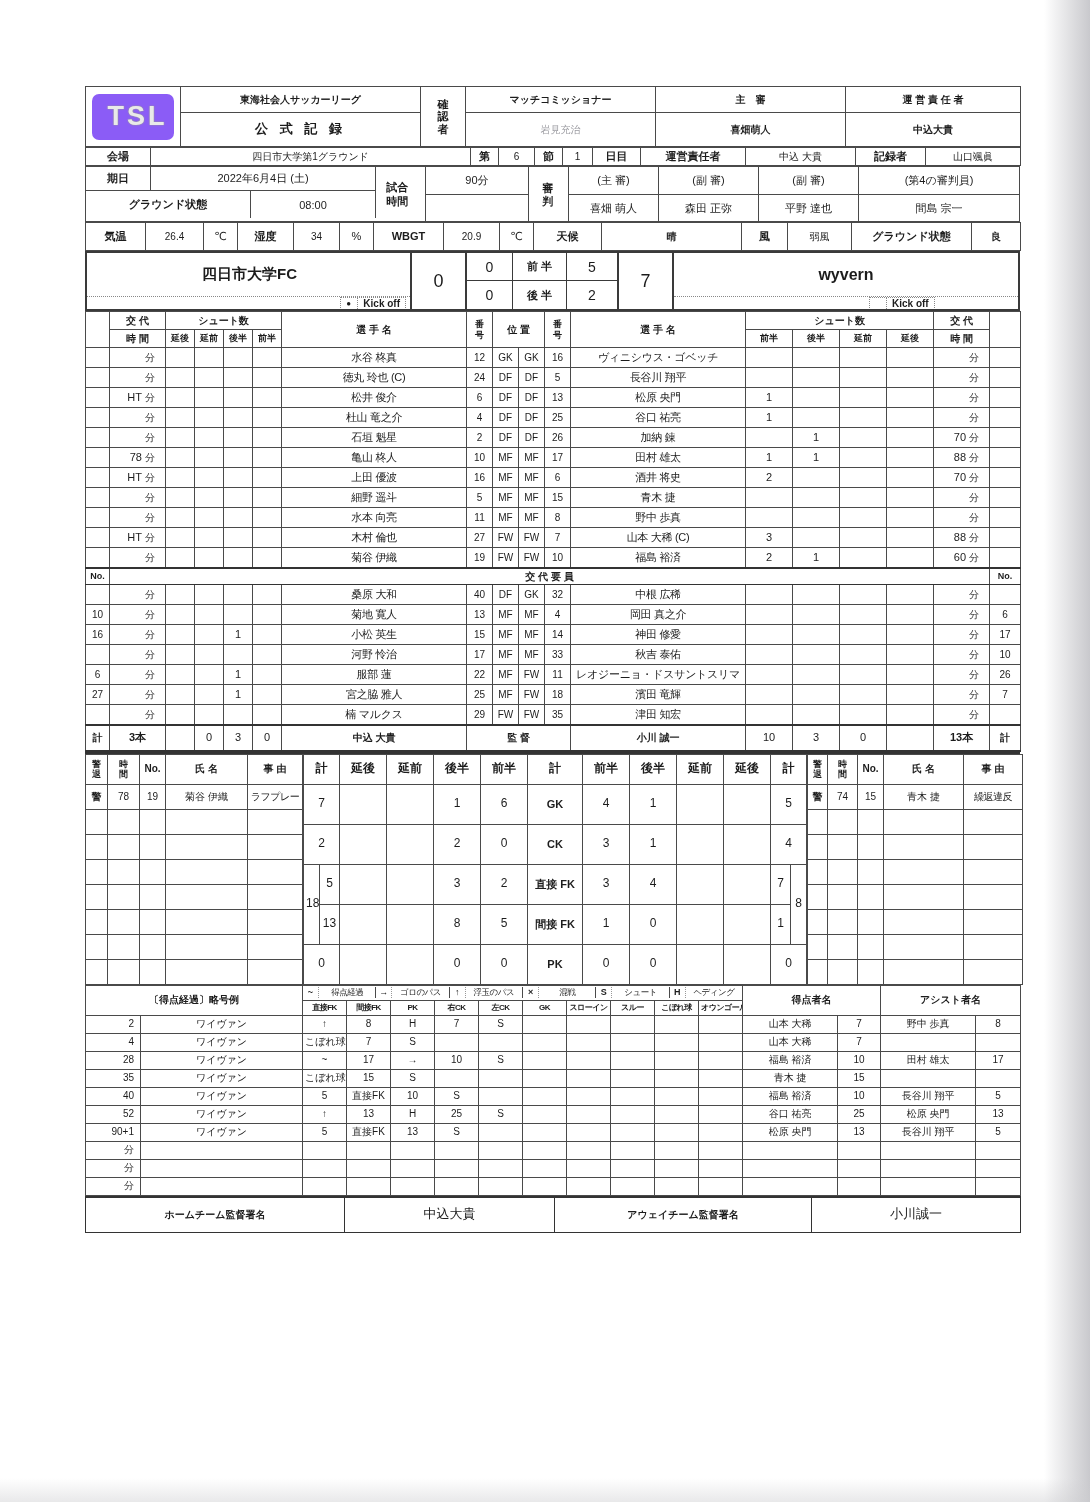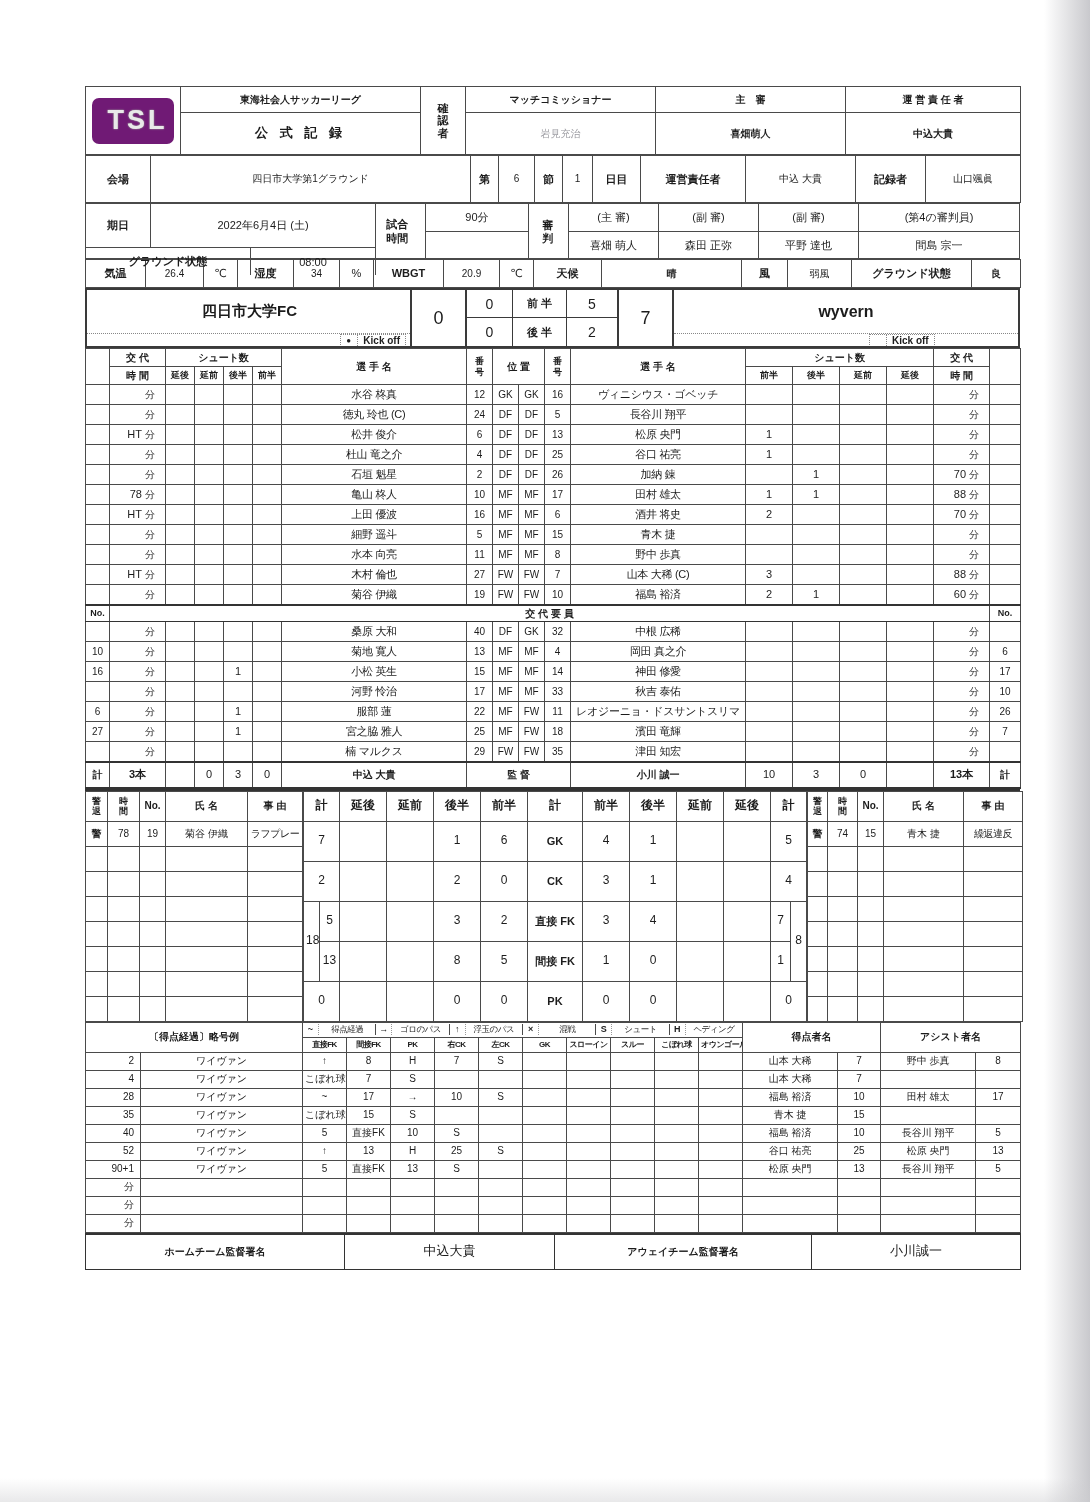--- a/index.html
+++ b/index.html
@@ -16,25 +16,25 @@
   td{border:1px solid #4a4a4a;font-size:11px;text-align:center;vertical-align:middle;
      padding:0 2px;overflow:hidden;white-space:nowrap;line-height:1.15;}
   .b{font-weight:bold;}
   .f9{font-size:9px;} .f10{font-size:10px;} .f12{font-size:10px;} .f13{font-size:13px;}
   .tiny{font-size:8px;letter-spacing:-0.5px;}
   .gray{color:#9b9ba1;}
   .dv{border-left:1px dotted #999;}
   .w1{width:13px;margin:0 auto;white-space:normal;word-break:break-all;line-height:1.15;}
   .w2{width:28px;margin:0 auto;white-space:normal;word-break:break-all;line-height:1.25;font-weight:bold;}
   
-  .logo{width:82px;height:46px;margin:2px auto;background:#701a75;border-radius:7px;
+  .logo{width:82px;height:46px;margin:2px auto;background:#8b5cf6;border-radius:7px;
         display:flex;align-items:center;justify-content:center;color:#e9e9e9;
         font-weight:bold;font-size:27px;letter-spacing:3px;
         text-shadow:0 0 1px #9a9a9a, 0 0 2px #9a9a9a;padding-left:9px;}
-  tr.h26{height:26px;} tr.h34{height:42px;} tr.h37{height:37px;} tr.h29{height:47px;}
+  tr.h26{height:26px;} tr.h34{height:34px;} tr.h37{height:37px;} tr.h29{height:18px;}
   tr.h28{height:28px;} tr.h18{height:18px;} tr.h20{height:20px;} tr.h17{height:17px;}
   tr.h26b{height:26px;} tr.h30{height:30px;} tr.h25{height:25px;} tr.h40{height:40px;}
   tr.h15{height:15px;} tr.h18g{height:18px;} tr.h36{height:36px;}
   
   .flexrow{display:flex;width:935px;}
   #t-date{height:56px;border:1px solid #4a4a4a;}
   #t-date .cell{border-right:1px solid #4a4a4a;border-bottom:1px solid #4a4a4a;
      display:flex;align-items:center;justify-content:center;font-size:11px;overflow:hidden;white-space:nowrap;}
   
   #score{position:relative;width:935px;height:60px;border:2px solid #3a3a3a;}
@@ -135,21 +135,21 @@
       <td class="b">運営責任者</td>
       <td class="f12">中込 大貴</td>
       <td class="b">記録者</td>
       <td class="f12">山口颯眞</td>
     </tr>
   </tbody>
       </table>
 
   <div id="t-date" class="flexrow">
     <div style="width:290px">
-      <div style="display:flex;height:44px">
+      <div style="display:flex;height:24px">
         <div class="cell b" style="width:65px">期日</div>
         <div class="cell f12" style="width:225px">2022年6月4日 (土)</div>
       </div>
       <div style="display:flex;height:27px">
         <div class="cell b" style="width:165px;border-bottom:none">グラウンド状態</div>
         <div class="cell f12" style="width:125px;border-bottom:none">08:00</div>
       </div>
     </div>
     <div class="cell" style="width:50px;height:55px;border-bottom:none">
           <div class="w2">試合時間</div>

